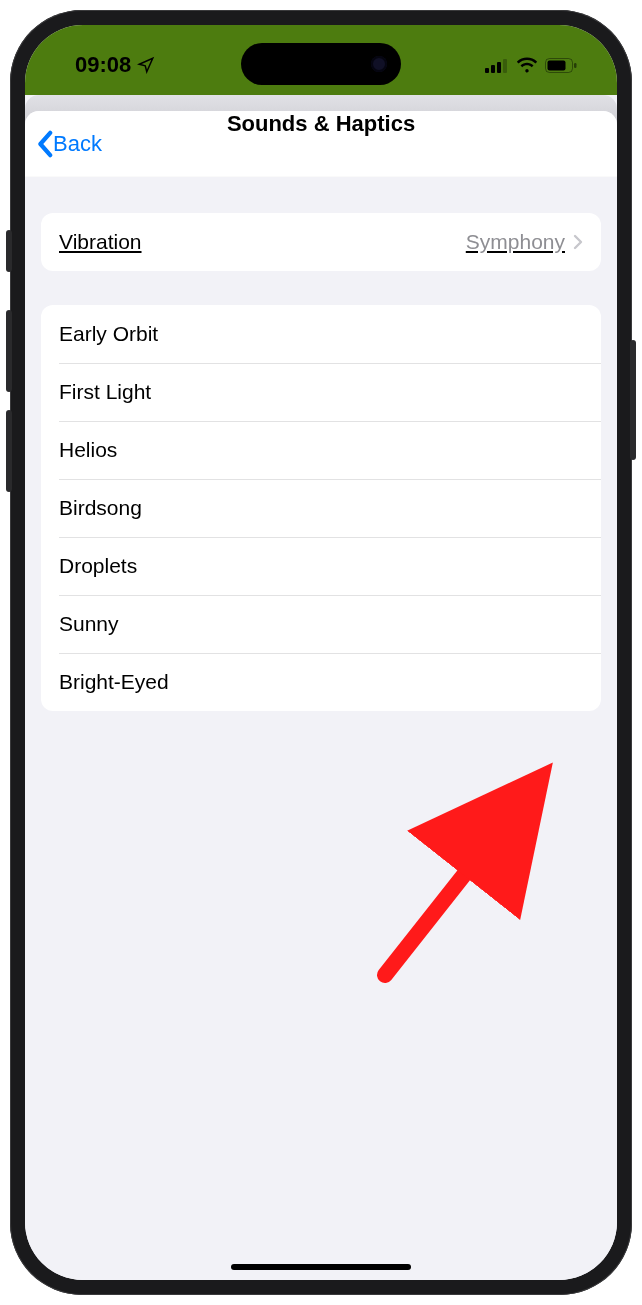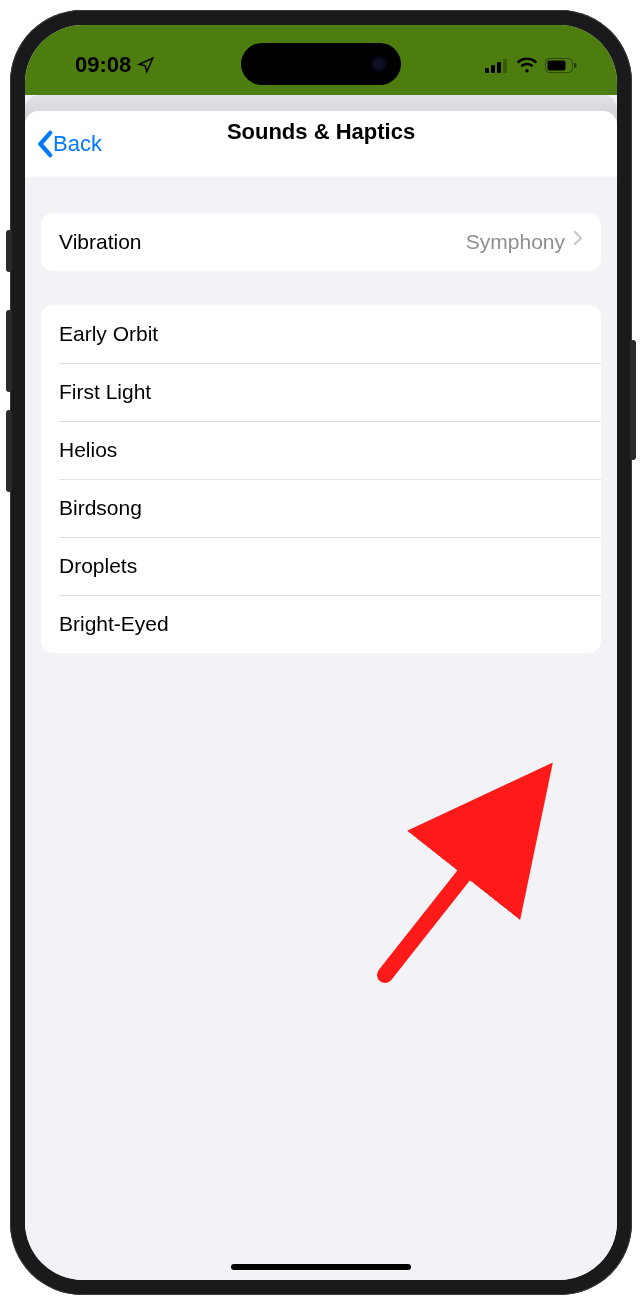--- a/index.html
+++ b/index.html
@@ -64,38 +64,38 @@
       display:flex; align-items:flex-start; justify-content:center;
       position:relative;
       border-bottom:1px solid rgba(0,0,0,0.02);
     }
     .nav-back{
       position:absolute; left:6px; top:0; bottom:0;
       display:flex; align-items:center;
       color:#007aff; font-size:22px; padding:0 6px;
     }
     .nav-back svg{ margin-right:-2px; }
-    .nav-title{ font-size:22px; font-weight:600;margin-top:8px; }
+    .nav-title{ font-size:22px; font-weight:600; }
     .content{ padding:0 16px; }
     .group{
       background:#fff; border-radius:12px; overflow:hidden;
       margin-top:34px;
     }
-    .group.first{ margin-top:36px; }
+    .group.first{ margin-top:36px;text-decoration:underline; }
     .cell{
       min-height:58px; display:flex; align-items:center;
       padding:0 18px;
       font-size:21px; color:#000;
       position:relative;
     }
     .cell + .cell::before{
       content:""; position:absolute; top:0; left:18px; right:0;
       height:1px; background:rgba(60,60,67,0.15);
     }
-    .cell .value{ margin-left:auto; color:#8e8e93; font-size:21px; display:flex; gap:8px; }
+    .cell .value{ margin-left:auto; color:#8e8e93; font-size:21px; display:flex; align-items:center; gap:8px; }
     .chevron{ color:#c7c7cc; }
     .check{ margin-left:auto; color:#007aff; }
     .home-indicator{
       position:absolute; bottom:10px; left:50%; transform:translateX(-50%);
       width:180px; height:6px; background:#000; border-radius:4px; z-index:60;
     }
     
     .arrow-note{ position:absolute; z-index:70; left:330px; top:735px; pointer-events:none; }
     
     .btn-side{ position:absolute; background:#2a2a2c; border-radius:3px; }
@@ -182,20 +182,23 @@
               <div class="cell">
                 <span>Helios</span>
               </div>
               <div class="cell">
                 <span>Birdsong</span>
               </div>
               <div class="cell">
                 <span>Droplets</span>
               </div>
               <div class="cell">
+                <span>Sunny</span>
+              </div>
+              <div class="cell">
                 <span>Bright-Eyed</span>
               </div>
             </div>
         </div>
       </div>
 
       <svg class="arrow-note" width="220" height="230" viewBox="0 0 220 230">
         <defs>
           <marker id="ah" viewBox="0 0 10 10" refX="8" refY="5" markerWidth="9" markerHeight="9" orient="auto-start-reverse">
             <path d="M0,0 L10,5 L0,10 Z" fill="#ff1a1a"></path>

